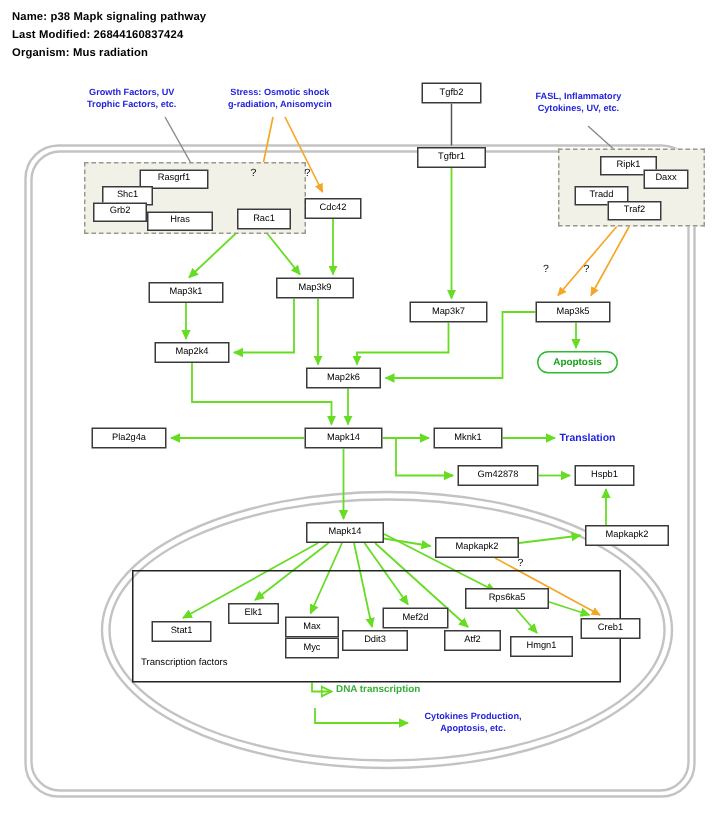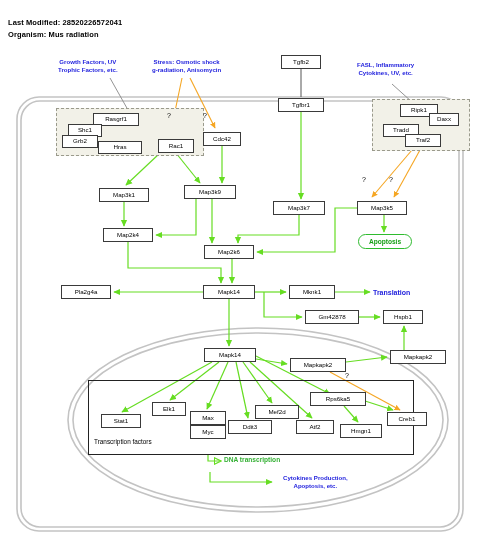--- a/index.html
+++ b/index.html
@@ -77,21 +77,22 @@
   .qmark{
     position:absolute;
     font-size:7px;color:#000;font-weight:normal;
   }
 </style>
 </head>
 <body>
 
 <div id="stage">
 
-  <div class="hdr" style="top:18px">Last Modified: 28520226572041</div>
+  <div class="hdr" style="top:6px">Name: p38 Mapk signaling pathway</div>
+  <div class="hdr" style="top:18px">Last Modified: 26844160837424</div>
   <div class="hdr" style="top:30px">Organism: Mus radiation</div>
 
   <svg id="canvas" viewBox="0 0 480 548">
     <defs>
       <marker id="ag" markerWidth="6" markerHeight="6" refX="5" refY="3" orient="auto">
         <path d="M0,0.4 L5.6,3 L0,5.6 z" fill="#66dd22"></path>
       </marker>
       <marker id="ao" markerWidth="6" markerHeight="6" refX="5" refY="3" orient="auto">
         <path d="M0,0.4 L5.6,3 L0,5.6 z" fill="#f5a623"></path>
       </marker>

